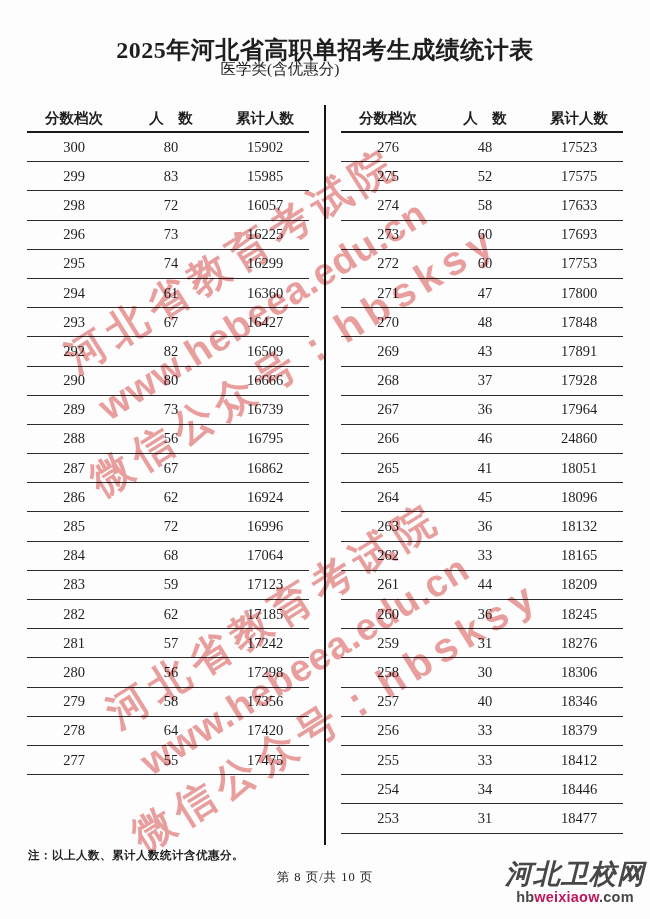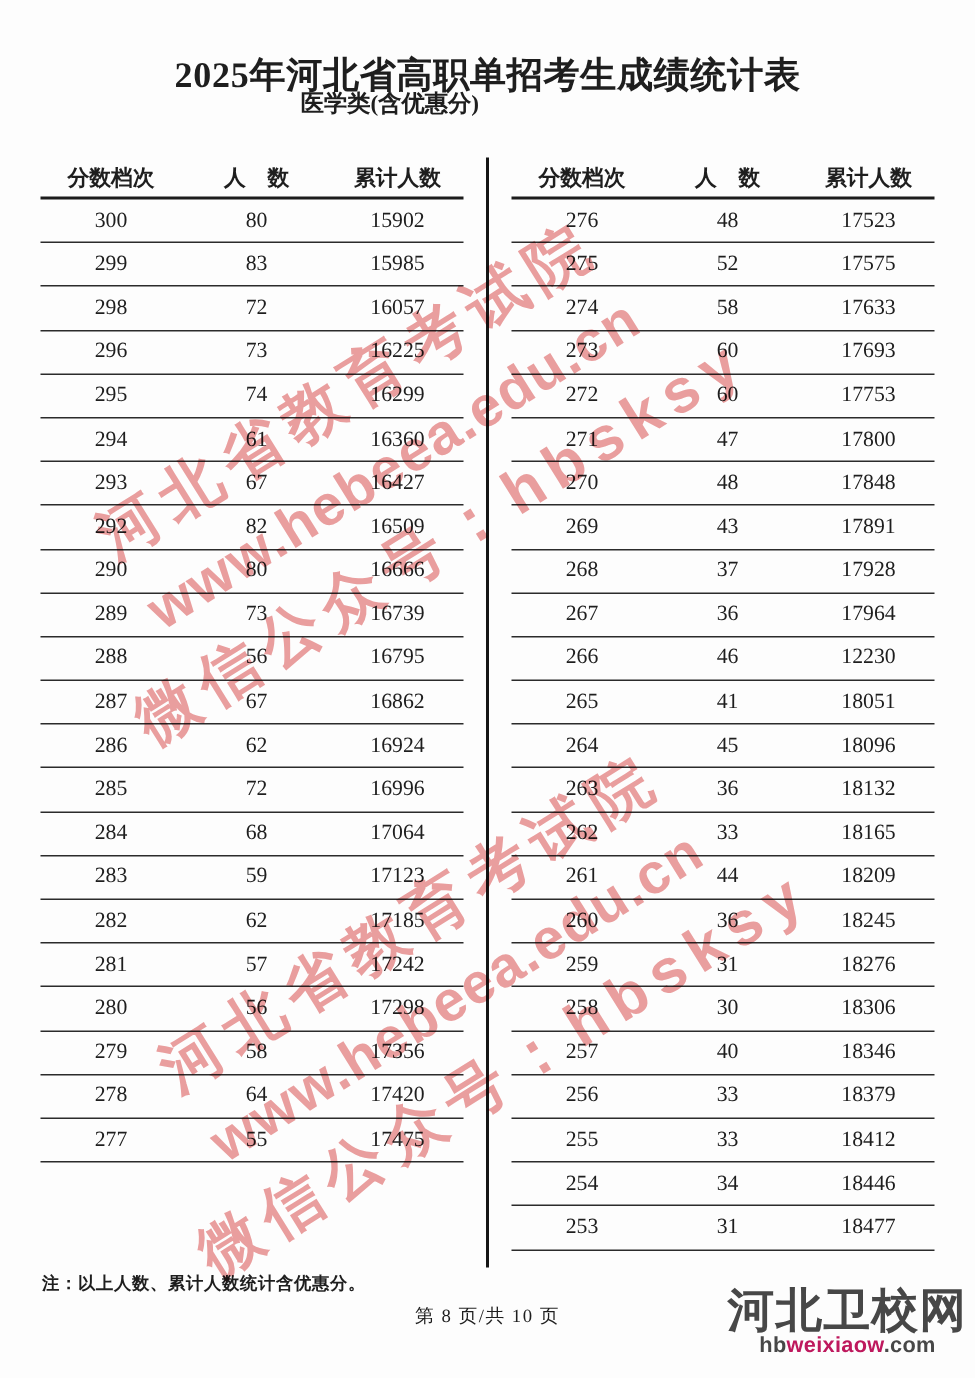--- a/index.html
+++ b/index.html
@@ -9,21 +9,21 @@
     color:#1e1e1e;overflow:hidden;
   }
   .page{position:relative;width:650px;height:919px;background:#fdfdfd;}
 
   .title{
     position:absolute;top:34px;left:0;width:650px;text-align:center;
     font-size:24px;font-weight:bold;letter-spacing:0.5px;
   }
   .subtitle{
     position:absolute;top:59px;left:0;width:520px;text-align:center;
-    font-size:15.5px;font-weight:bold;
+    font-size:15.5px;font-weight:normal;padding-left:20px;
   }
 
   .score-table{position:absolute;top:105px;width:282px;z-index:1;}
   .score-table.left{left:27px;}
   .score-table.right{left:341px;}
   .thead{
     display:flex;align-items:center;height:26px;
     font-weight:bold;font-size:14.5px;
     border-bottom:2.5px solid #1c1c1c;
   }
@@ -63,21 +63,21 @@
   .page-number{
     position:absolute;left:0;top:869px;width:650px;text-align:center;
     font-size:12.5px;letter-spacing:1px;z-index:1;
   }
 
   .logo{
     position:absolute;right:5px;top:858px;text-align:center;z-index:3;
     font-family:"Liberation Sans","DejaVu Sans",sans-serif;
   }
   .logo-name{
-    font-size:31px;font-weight:bold;
+    font-size:27px;font-weight:bold;font-style:italic;
     color:#474747;letter-spacing:1px;line-height:32px;
   }
   .logo-url{
     font-size:14.5px;font-weight:bold;color:#474747;line-height:15px;
     letter-spacing:0.2px;
   }
   .logo-url .red{color:#be185d;text-align:right;}
 </style>
 </head>
 <body>
@@ -262,21 +262,21 @@
           <span class="c c2">17928</span>
         </div>
         <div class="trow">
           <span class="c c0">267</span>
           <span class="c c1">36</span>
           <span class="c c2">17964</span>
         </div>
         <div class="trow">
           <span class="c c0">266</span>
           <span class="c c1">46</span>
-          <span class="c c2">12230</span>
+          <span class="c c2">24860</span>
         </div>
         <div class="trow">
           <span class="c c0">265</span>
           <span class="c c1">41</span>
           <span class="c c2">18051</span>
         </div>
         <div class="trow">
           <span class="c c0">264</span>
           <span class="c c1">45</span>
           <span class="c c2">18096</span>

